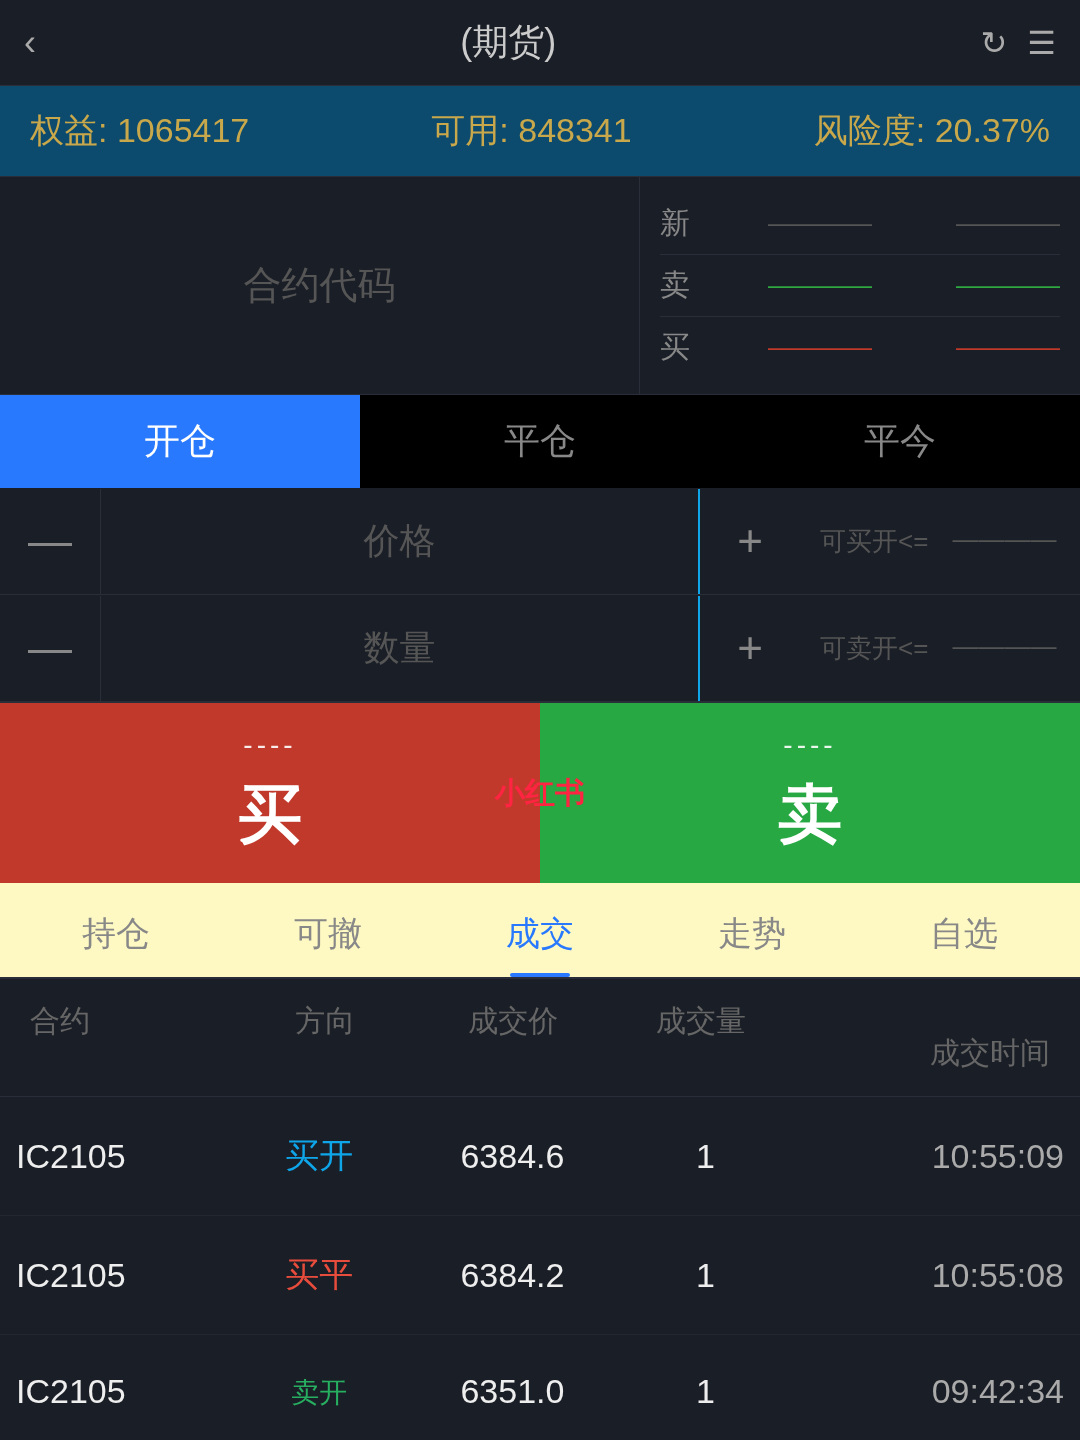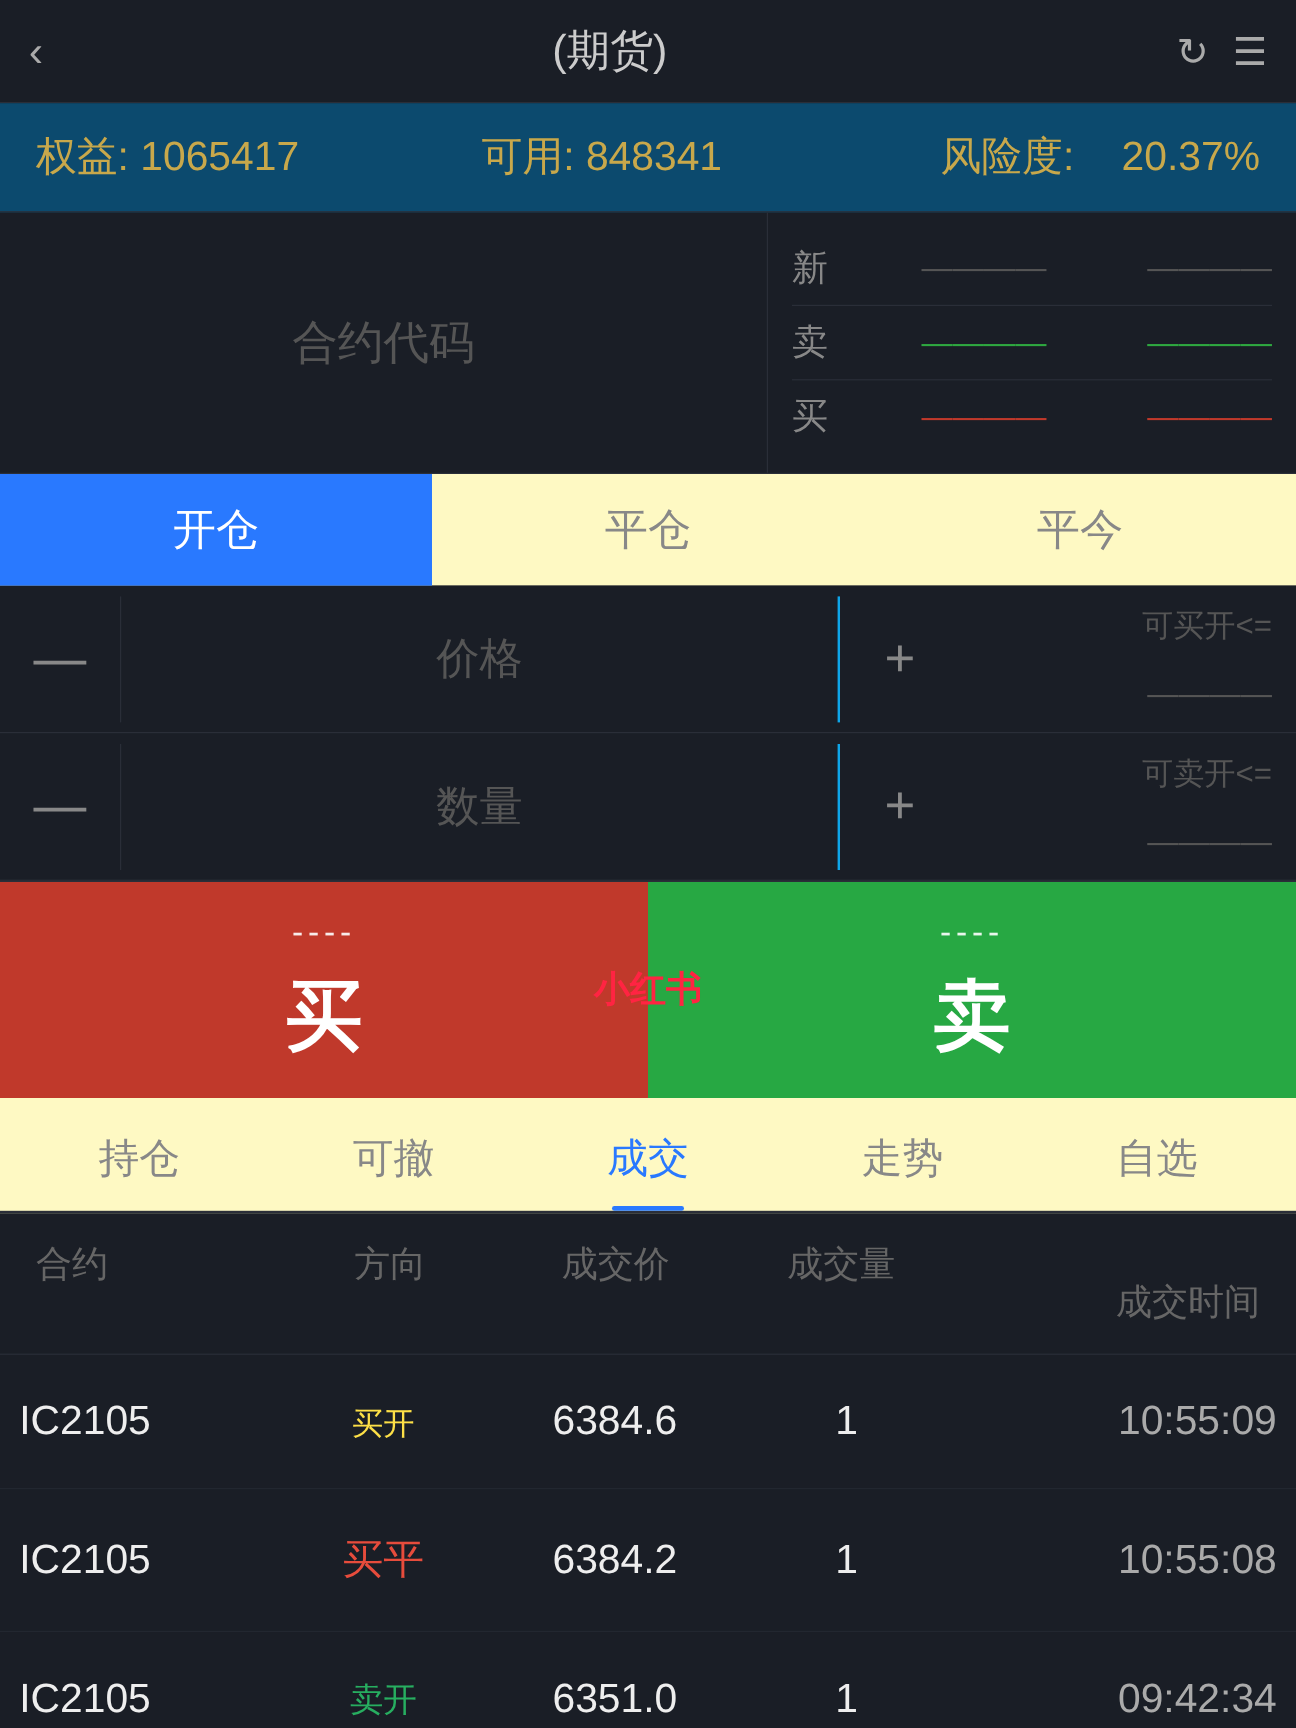--- a/index.html
+++ b/index.html
@@ -54,21 +54,20 @@
       font-size: 34px;
     }
     .account-label {
       color: #c8a84b;
     }
     .account-value {
       color: #c8a84b;
     }
     .account-risk {
       color: #c8a84b;
-      margin-left: 30px;
     }
 
     
     .contract-section {
       display: flex;
       border-bottom: 1px solid #2a2e38;
     }
     .contract-left {
       flex: 1;
       display: flex;
@@ -121,21 +120,21 @@
     .quote-value-right {
       color: #555;
       font-size: 26px;
       width: 120px;
       text-align: right;
     }
 
     
     .tab-row {
       display: flex;
-      background: #fef9c3;
+      background: #000000;
     }
     .tab-item {
       flex: 1;
       text-align: center;
       padding: 22px 10px;
       font-size: 36px;
       color: #888;
       cursor: pointer;
     }
     .tab-item.active {
@@ -174,21 +173,21 @@
       padding: 28px 20px;
     }
     .input-placeholder {
       color: #555;
       font-size: 36px;
     }
     .input-right-info {
       width: 280px;
       padding: 16px 20px;
       display: flex;
-      flex-direction: column;
+      flex-direction: row;
       gap: 24px;
     }
     .info-text {
       color: #555;
       font-size: 26px;
       text-align: right;
     }
     .info-dashes {
       color: #555;
       font-size: 26px;
@@ -296,21 +295,21 @@
     .td {
       font-size: 34px;
       color: #eee;
     }
     .td-contract { flex: 2; font-weight: 500; }
     .td-direction { flex: 1.5; text-align: center; }
     .td-price { flex: 2; text-align: center; }
     .td-volume { flex: 1.5; text-align: center; }
     .td-time { flex: 2.5; text-align: right; color: #aaa; }
 
-    .dir-buy-open { color: #fde047; font-size: 26px; }
+    .dir-buy-open { color: #0ea5e9; font-size: 34px; }
     .dir-buy-close { color: #e74c3c; font-size: 34px; }
     .dir-sell-open { color: #27ae60; font-size: 28px; }
   </style>
 </head>
 <body>
 
 <div style="position:relative;">
 
   <div class="header-bar">
     <span class="header-back">‹</span>

